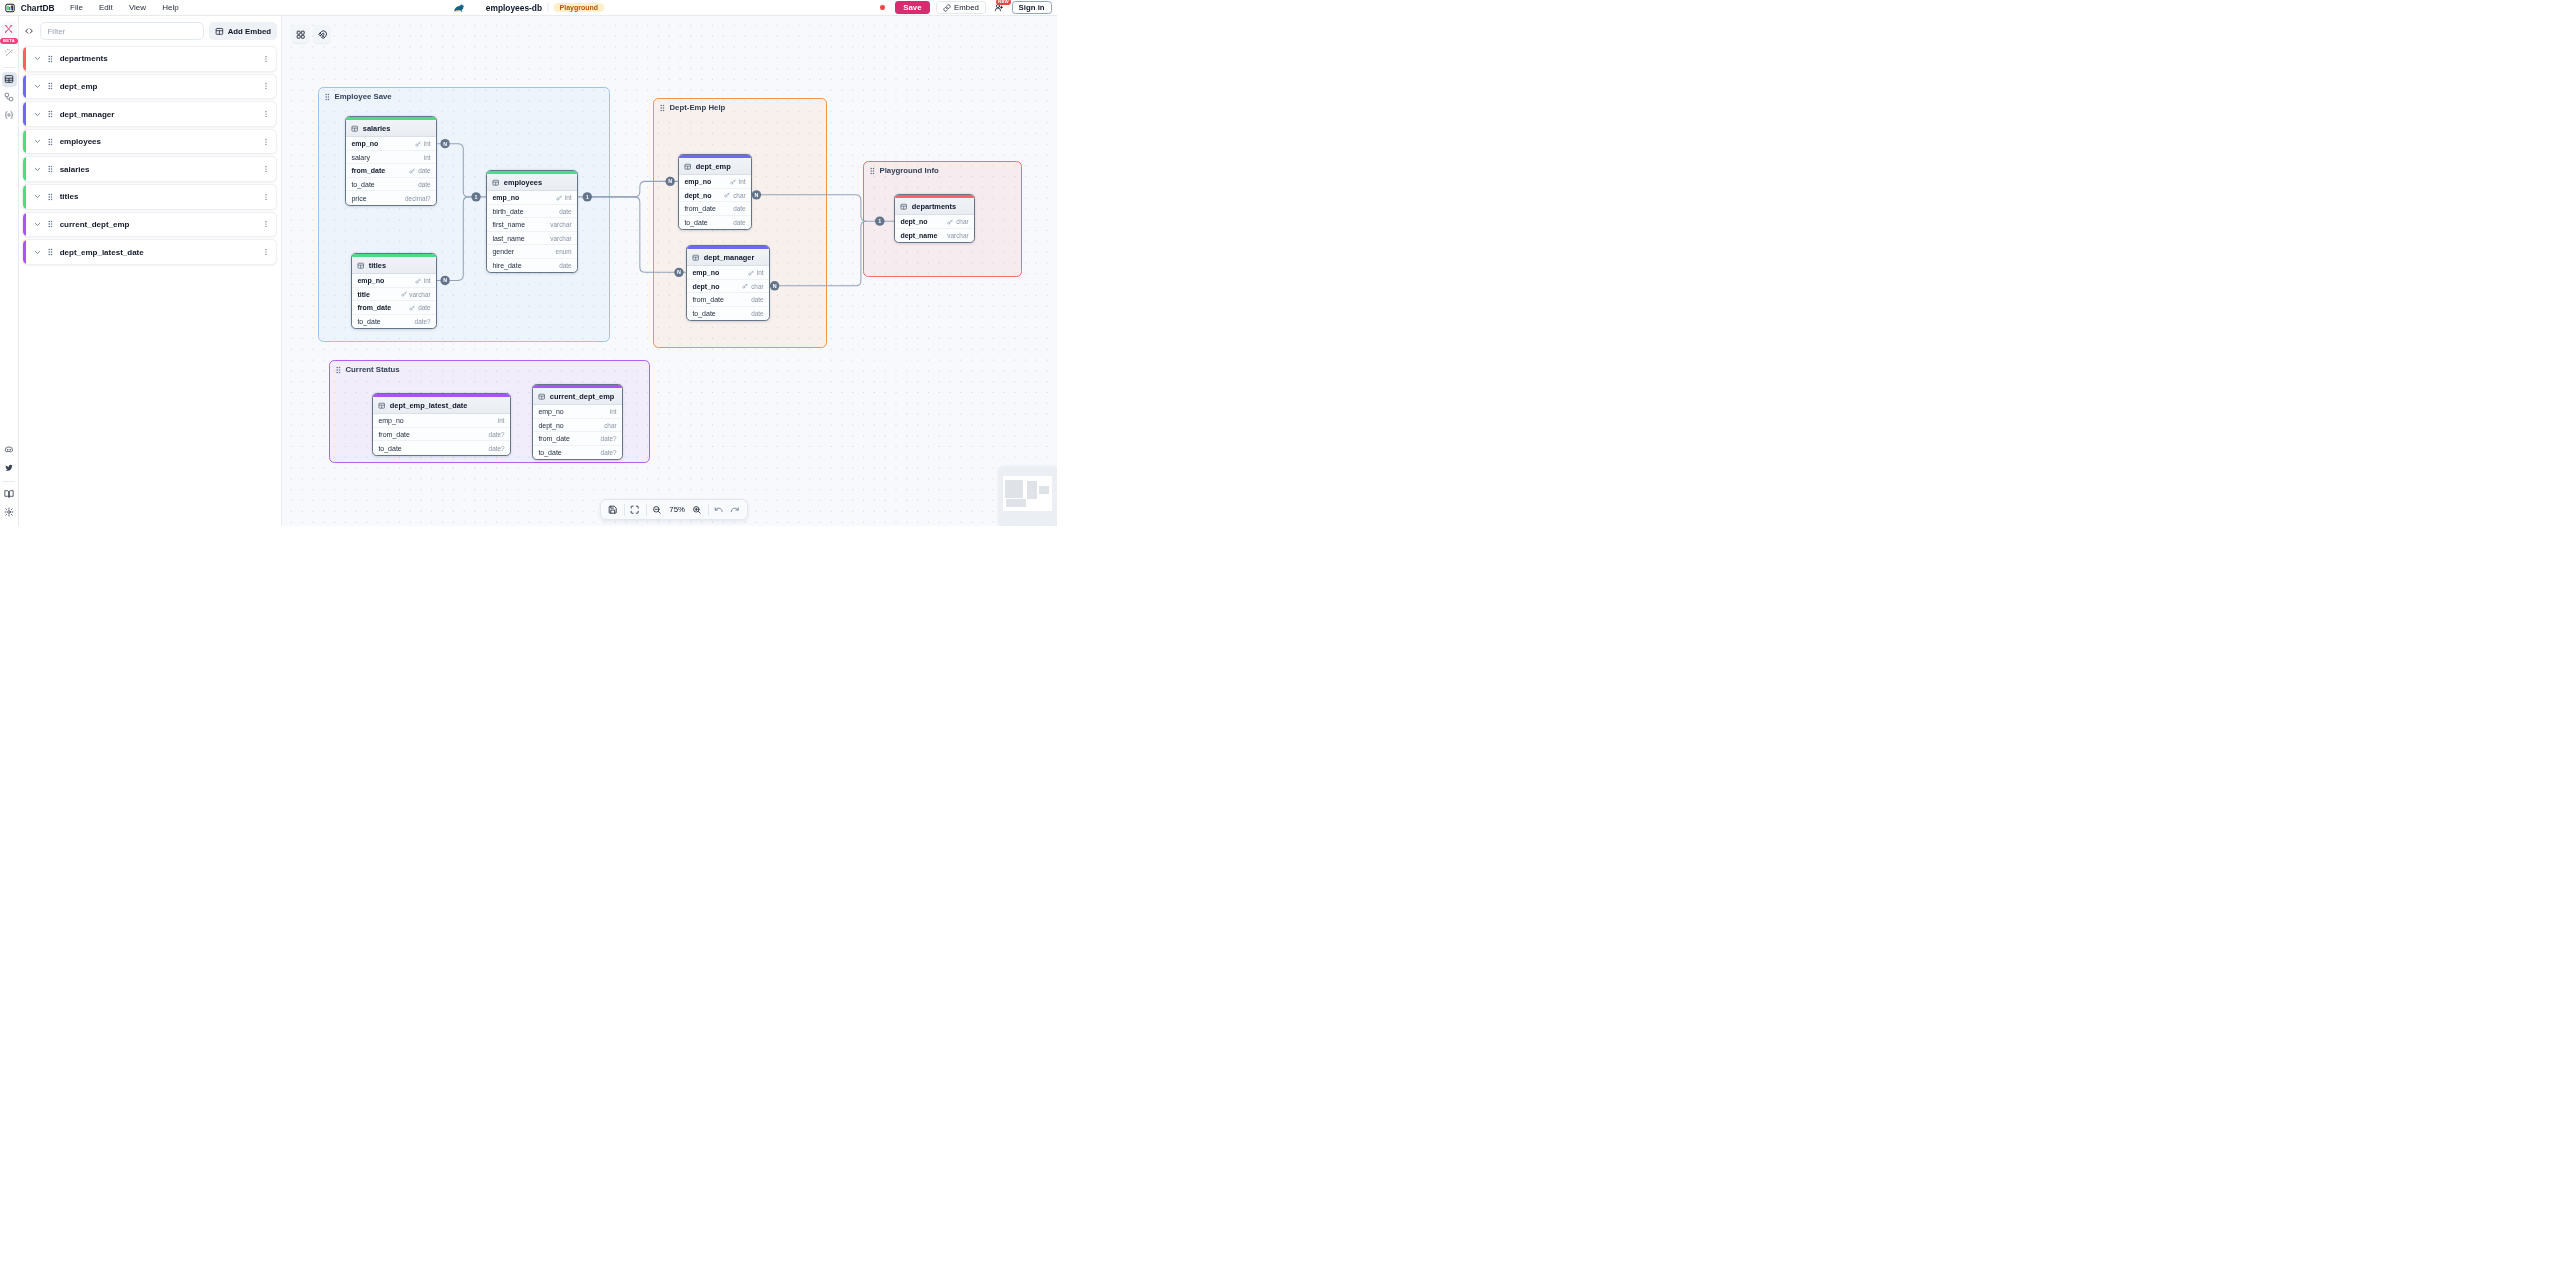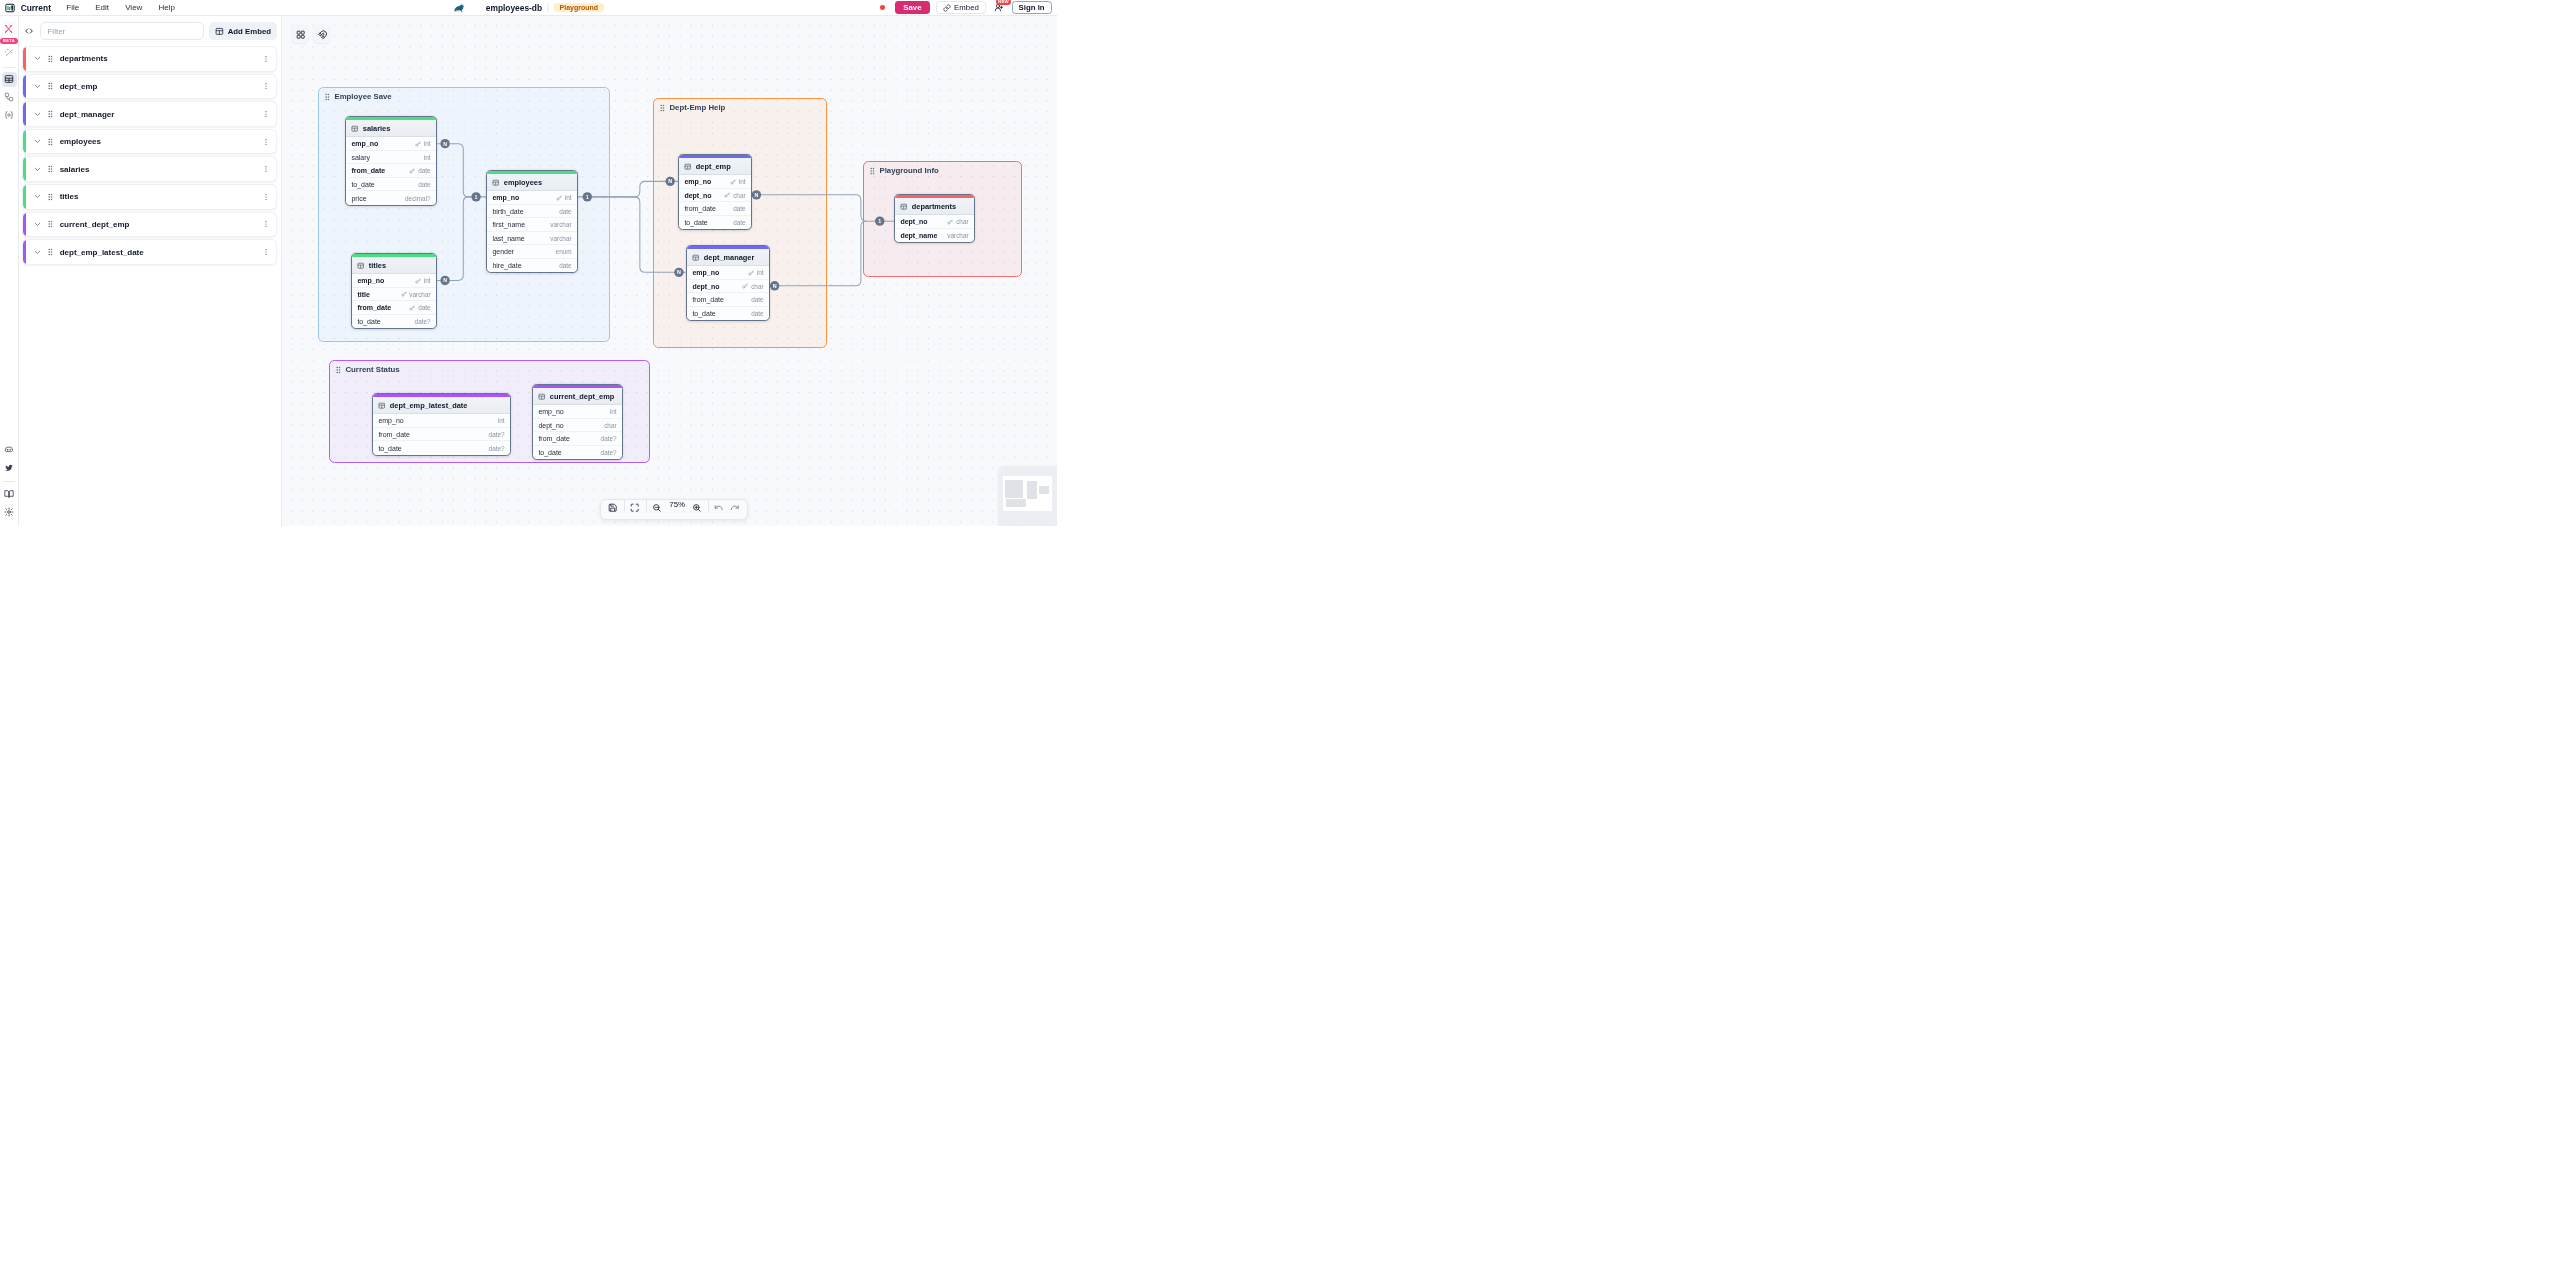--- a/index.html
+++ b/index.html
@@ -64,21 +64,21 @@
   .t-card { position:absolute; background:#fcfdfe; border:0.7px solid #64748b; border-radius:4.7px; box-shadow:0 0.7px 2.7px rgba(15,23,42,.14); overflow:hidden; z-index:3; }
   .t-bar { height:3.4px; }
   .t-head { height:17px; display:flex; align-items:center; gap:4px; padding:0 5.4px; background:linear-gradient(#f0f3f7,#e9edf2); border-bottom:0.7px solid #d9dfe7; }
   .t-name { font-size:7.4px; font-weight:700; color:#0f172a; }
   .t-row { height:13.5px; display:flex; align-items:center; justify-content:space-between; padding:0 5.4px; border-bottom:0.7px solid #eef1f5; }
   .t-row:last-child { border-bottom:none; }
   .f-name { font-size:7px; color:#1e293b; }
   .f-name.strong { font-weight:700; color:#0f172a; }
   .f-type { font-size:6.4px; color:#8a94a3; display:flex; align-items:center; gap:2.7px; }
 
-  .bottom-toolbar { position:absolute; left:318px; top:483px; height:21px; background:rgba(248,250,252,.97); border:0.7px solid #e2e8f0; border-radius:6px; box-shadow:0 1.3px 4px rgba(15,23,42,.08); display:flex; padding:0 4px; z-index:20; }
+  .bottom-toolbar { position:absolute; left:318px; top:483px; height:21px; background:rgba(248,250,252,.97); border:0.7px solid #e2e8f0; border-radius:6px; box-shadow:0 1.3px 4px rgba(15,23,42,.08); display:flex; align-items:center; padding:0 4px; z-index:20; }
   .bt-btn { width:16px; height:16px; border:none; background:transparent; border-radius:4px; display:flex; align-items:center; justify-content:center; }
   .bt-div { width:0.7px; height:12px; background:#e2e8f0; margin:0 2.7px; }
   .zoom-level { width:24px; text-align:center; font-size:7.8px; color:#0f172a; }
 
   .minimap { position:absolute; right:0; bottom:0; width:58px; height:59px; background:rgba(233,237,242,.92); border-top-left-radius:5.4px; box-shadow:-0.7px -0.7px 2.7px rgba(15,23,42,.06); z-index:20; }
   .mm-viewport { position:absolute; left:4px; top:8.8px; width:49px; height:35px; background:#fff; }
   .mm-block { position:absolute; background:#dfe2e7; }
 </style>
 </head>
 <body>
@@ -89,21 +89,21 @@
     <div class="h-left">
       <span class="logo">
         <svg width="10" height="10" viewBox="0 0 24 24">
             <rect x="2" y="3" width="20" height="18" rx="3" fill="none" stroke="#0f172a" stroke-width="2.4"></rect>
             <rect x="5.5" y="7" width="3.4" height="10" fill="#22c55e"></rect>
             <rect x="9.6" y="9.5" width="3.4" height="7.5" fill="#3b82f6"></rect>
             <rect x="13.7" y="6" width="3.4" height="6" fill="#f59e0b"></rect>
             <rect x="15.5" y="6" width="3.5" height="12" fill="#0f172a"></rect>
           </svg>
       </span>
-      <span class="appname">Current</span>
+      <span class="appname">ChartDB</span>
       <span class="menu-item">File</span>
       <span class="menu-item">Edit</span>
       <span class="menu-item">View</span>
       <span class="menu-item">Help</span>
     </div>
     <div class="h-center">
       <span style="display:flex">
         <svg width="11.5" height="9.4" viewBox="0 0 32 26">
             <path d="M2 22c2-8 7-13 14-14 3-.5 4-4 7-4 2 0 3 1.5 4.5 3 1 1 2.5 1.5 4 1.8-1.2.8-2.6 1-4 .8 1 4-1 8.5-5 10.5 1.5 1 2.5 2.5 3 4h-3c-.5-1.5-1.7-2.8-3.5-3.3C14 20 8.5 20.5 5 22Z" fill="#17638a"></path>
             <circle cx="24.6" cy="7.2" r=".9" fill="#fff"></circle>

